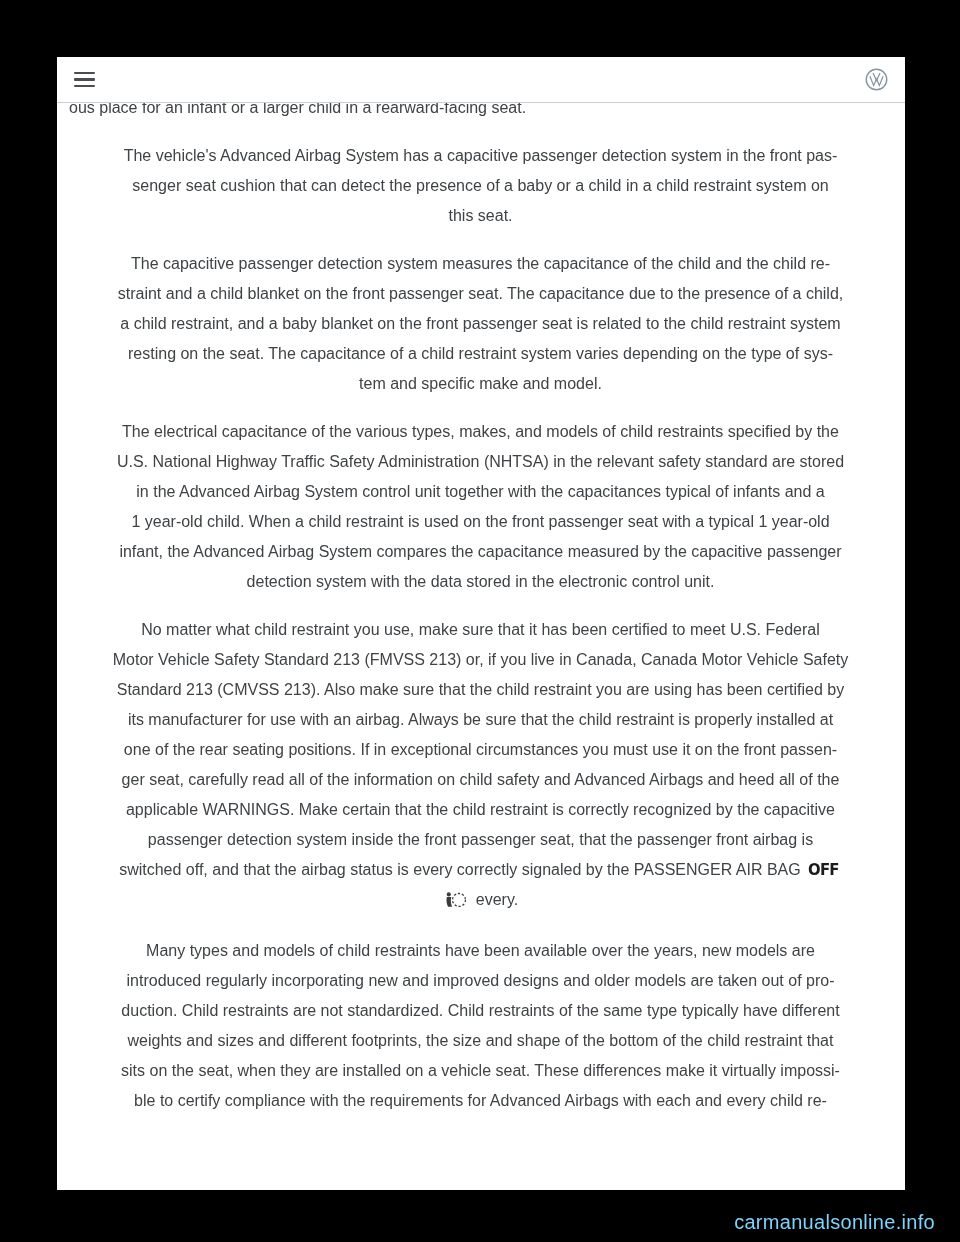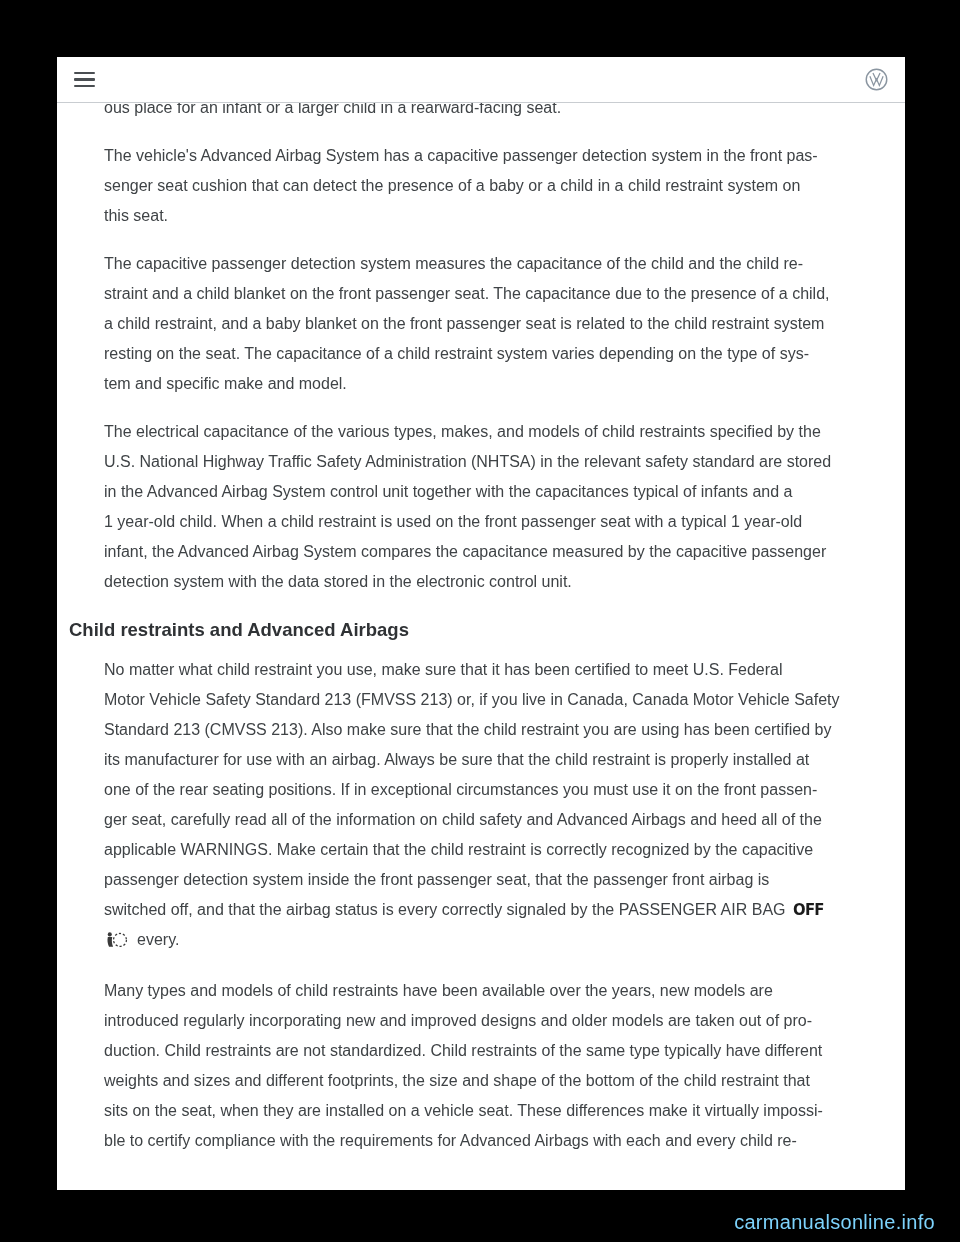--- a/index.html
+++ b/index.html
@@ -19,23 +19,23 @@
     padding:0 17px;
   }
   .hamburger { width:21px; cursor:pointer; }
   .hamburger .bar { height:2.7px; background:#4a4e52; margin:3.8px 0; border-radius:1px; }
   .vw-logo { width:23px; height:23px; display:block; }
   .content {
     position:absolute; top:0; left:0; right:0; z-index:1;
     padding:36px 13px 0 12px;
     font-size:16px; line-height:30px; color:#3f4346;
   }
-  .line, .para { white-space:nowrap;margin-left:35px; }
+  .line, .para { white-space:nowrap; }
   .clipped-line { margin-bottom:18px; }
-  .para { margin-bottom:18px; }
+  .para { margin-bottom:18px;text-align:center; }
   .section-heading {
     font-size:18.5px; line-height:26px; font-weight:700; color:#2f3235;
     margin:20px 0 12px 0; white-space:nowrap;
   }
   .off-badge {
     display:inline-block; font-family:"DejaVu Sans", sans-serif;
     font-weight:800; font-size:16.5px; color:#1b1b1b;
     letter-spacing:-0.8px; transform:scaleX(0.9); transform-origin:left center;
     margin-left:7px;
   }
@@ -66,21 +66,20 @@
   <div class="content">
 
     <p class="line clipped-line">ous place for an infant or a larger child in a rearward-facing seat.</p>
 
     <p class="para">The vehicle's Advanced Airbag System has a capacitive passenger detection system in the front pas-<br>senger seat cushion that can detect the presence of a baby or a child in a child restraint system on<br>this seat.</p>
 
     <p class="para">The capacitive passenger detection system measures the capacitance of the child and the child re-<br>straint and a child blanket on the front passenger seat. The capacitance due to the presence of a child,<br>a child restraint, and a baby blanket on the front passenger seat is related to the child restraint system<br>resting on the seat. The capacitance of a child restraint system varies depending on the type of sys-<br>tem and specific make and model.</p>
 
     <p class="para">The electrical capacitance of the various types, makes, and models of child restraints specified by the<br>U.S. National Highway Traffic Safety Administration (NHTSA) in the relevant safety standard are stored<br>in the Advanced Airbag System control unit together with the capacitances typical of infants and a<br>1 year-old child. When a child restraint is used on the front passenger seat with a typical 1 year-old<br>infant, the Advanced Airbag System compares the capacitance measured by the capacitive passenger<br>detection system with the data stored in the electronic control unit.</p>
 
-    <h2 class="section-heading">Child restraints and Advanced Airbags</h2>
 
     <p class="para">
       <span>No matter what child restraint you use, make sure that it has been certified to meet U.S. Federal<br>Motor Vehicle Safety Standard 213 (FMVSS 213) or, if you live in Canada, Canada Motor Vehicle Safety<br>Standard 213 (CMVSS 213). Also make sure that the child restraint you are using has been certified by<br>its manufacturer for use with an airbag. Always be sure that the child restraint is properly installed at<br>one of the rear seating positions. If in exceptional circumstances you must use it on the front passen-<br>ger seat, carefully read all of the information on child safety and Advanced Airbags and heed all of the<br>applicable WARNINGS. Make certain that the child restraint is correctly recognized by the capacitive<br>passenger detection system inside the front passenger seat, that the passenger front airbag is</span><br>
       <span>switched off, and that the airbag status is every correctly signaled by the PASSENGER AIR BAG</span><span class="off-badge">OFF</span><br>
       <span class="airbag-icon">
         <svg viewBox="0 0 30 20" width="26" height="17">
           <circle cx="6.5" cy="4" r="2.4" fill="#3a3a3a"></circle>
           <path d="M4.2 7.2 C3.4 11 3.8 14.8 5.6 18.5 L10.4 18.5 C8.8 15 8.6 11 9.4 7.2 Z" fill="#3a3a3a"></path>
           <circle cx="18.5" cy="10.5" r="7.6" fill="none" stroke="#3a3a3a" stroke-width="1.5" stroke-dasharray="2.6 2.2"></circle>
         </svg>

